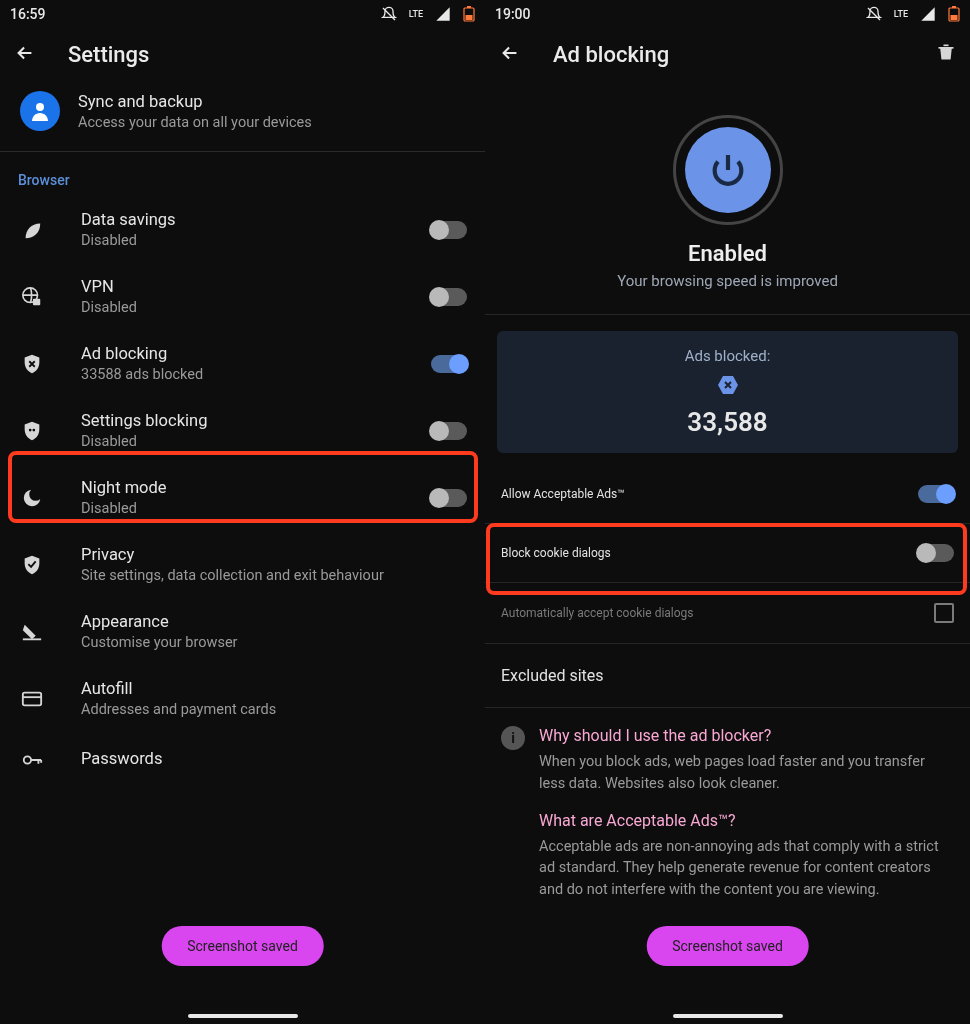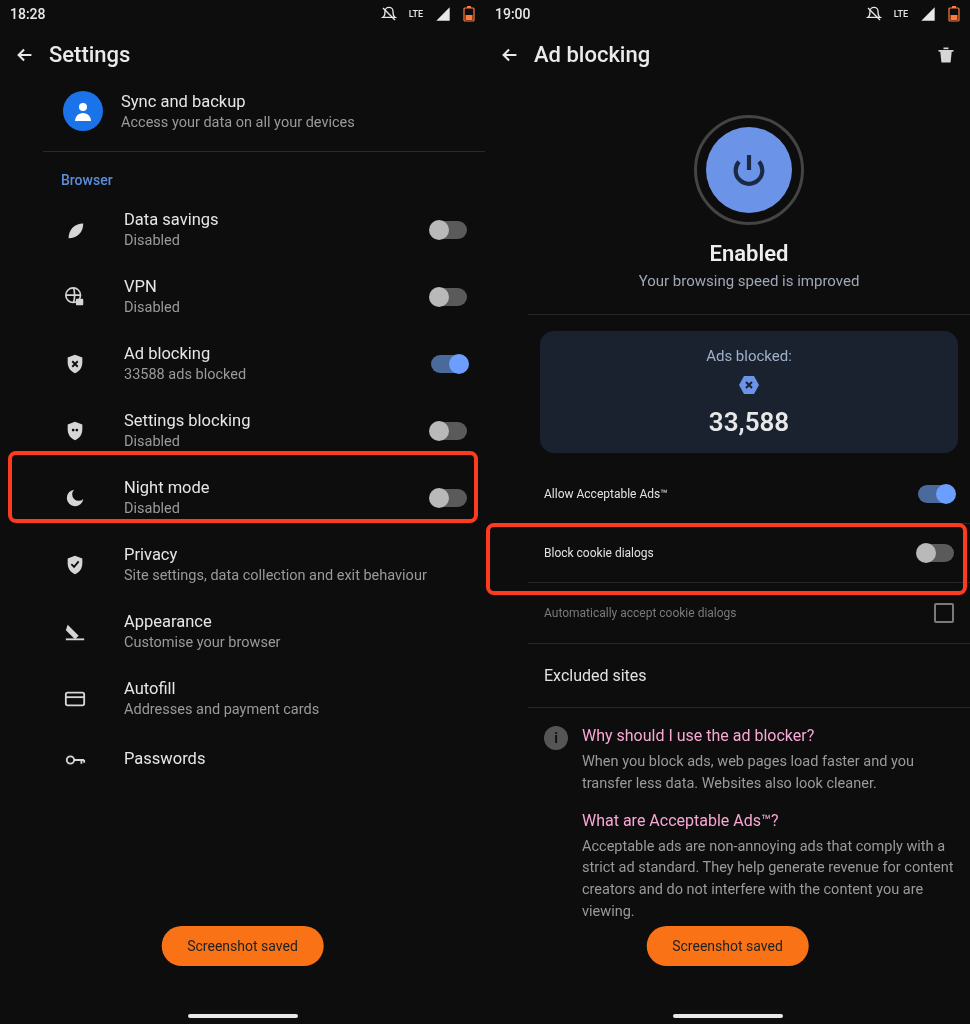--- a/index.html
+++ b/index.html
@@ -26,31 +26,30 @@
     justify-content: space-between;
     align-items: center;
     padding: 0 10px;
     font-size: 14px;
     color: #e8e8e8;
     font-weight: 500;
   }
   .status-right { display: flex; align-items: center; gap: 12px; }
   .header {
     display: flex;
-    align-items: center;
     padding: 14px 14px 18px 14px;
-    gap: 13px;
+    gap: 32px;
   }
   .header-title {
     font-size: 22px;
     font-weight: 500;
     color: #eaeaea;
   }
   .header-spacer { flex: 1; }
-  .content { flex: 1; overflow: hidden; padding-left: 43px; }
+  .content { flex: 1; overflow: hidden; }
 
   
   .sync-row {
     display: flex;
     align-items: center;
     padding: 6px 20px 20px 20px;
     gap: 18px;
   }
   .avatar {
     width: 40px; height: 40px; border-radius: 50%;
@@ -118,21 +117,21 @@
   }
   .enabled-title {
     font-size: 22px; font-weight: 600; color: #eee;
     margin-top: 16px;
   }
   .enabled-sub {
     font-size: 15px; color: #9ea7b6; margin-top: 6px; text-align: center;
   }
   .ads-card {
     background: #1a222f;
-    border-radius: 14px;
+    border-radius: 6px;
     margin: 16px 12px 12px 12px;
     padding: 16px;
     text-align: center;
   }
   .ads-label { font-size: 15px; color: #9fb0c8; margin-bottom: 8px; }
   .ads-count-row {
     display: flex; align-items:center; justify-content:center; gap:10px;flex-direction:column;
   }
   .ads-count { font-size: 26px; font-weight: 600; color: #e8e8e8; }
   .r-row {
@@ -151,39 +150,39 @@
     color: #111; display:flex; align-items:center; justify-content:center;
     font-size: 14px; font-weight: 700; flex-shrink:0;
   }
   .info-body { flex: 1; }
   .info-q { font-size: 16px; color: #f9a8d4; margin-bottom: 6px; }
   .info-a { font-size: 14.5px; color: #9a9a9a; line-height: 1.5; }
   .toast {
     position: absolute;
     left: 50%; transform: translateX(-50%);
     bottom: 58px;
-    background: #f97316;
+    background: #d946ef;
     color: #222;
     padding: 12px 26px;
     border-radius: 24px;
     font-size: 14px;
   }
   .nav-indicator {
     position: absolute;
     bottom: 6px; left: 50%; transform: translateX(-50%);
     width: 110px; height: 4px; border-radius: 2px; background: #e8e8e8;
   }
   svg { display: block; }
 </style>
 </head>
 <body>
 
 <div class="screen">
   <div class="status-bar">
-    <span>18:28</span>
+    <span>16:59</span>
     <div class="status-right">
       <svg width="16" height="16" viewBox="0 0 24 24" fill="none" stroke="#e8e8e8" stroke-width="2">
           <path d="M18 8a6 6 0 10-12 0c0 7-3 9-3 9h18s-3-2-3-9"></path>
           <path d="M3 3l18 18"></path>
         </svg>
       <span style="font-size:9px;line-height:0.9;">LTE</span>
       <svg width="16" height="16" viewBox="0 0 24 24" fill="#e8e8e8">
           <path d="M2 22L22 2v20H2z"></path>
         </svg>
       <svg width="12" height="16" viewBox="0 0 12 16">

